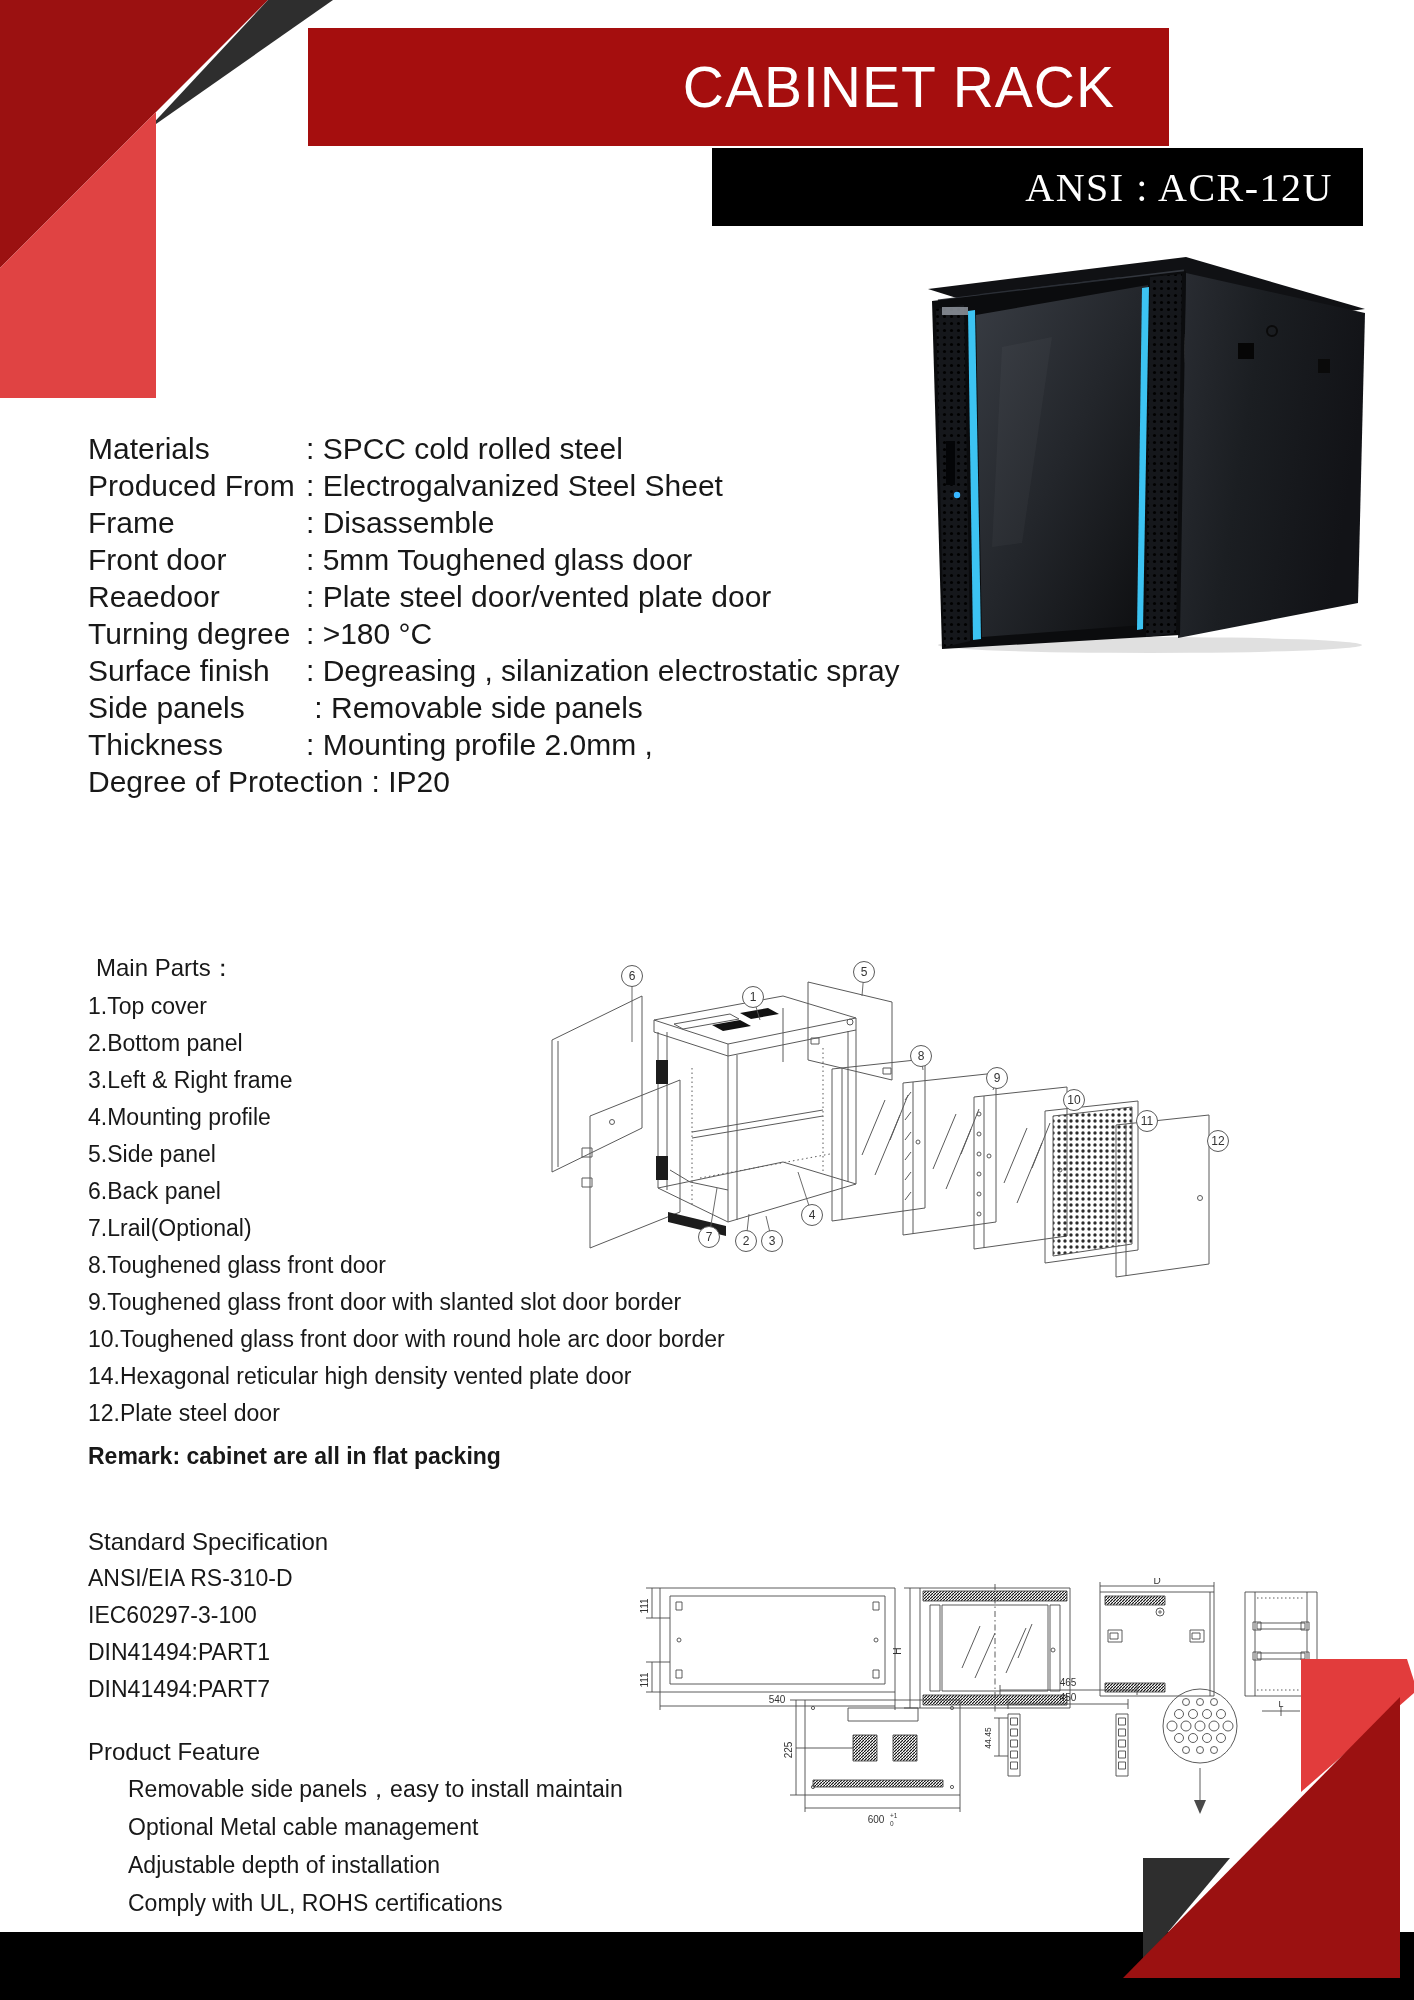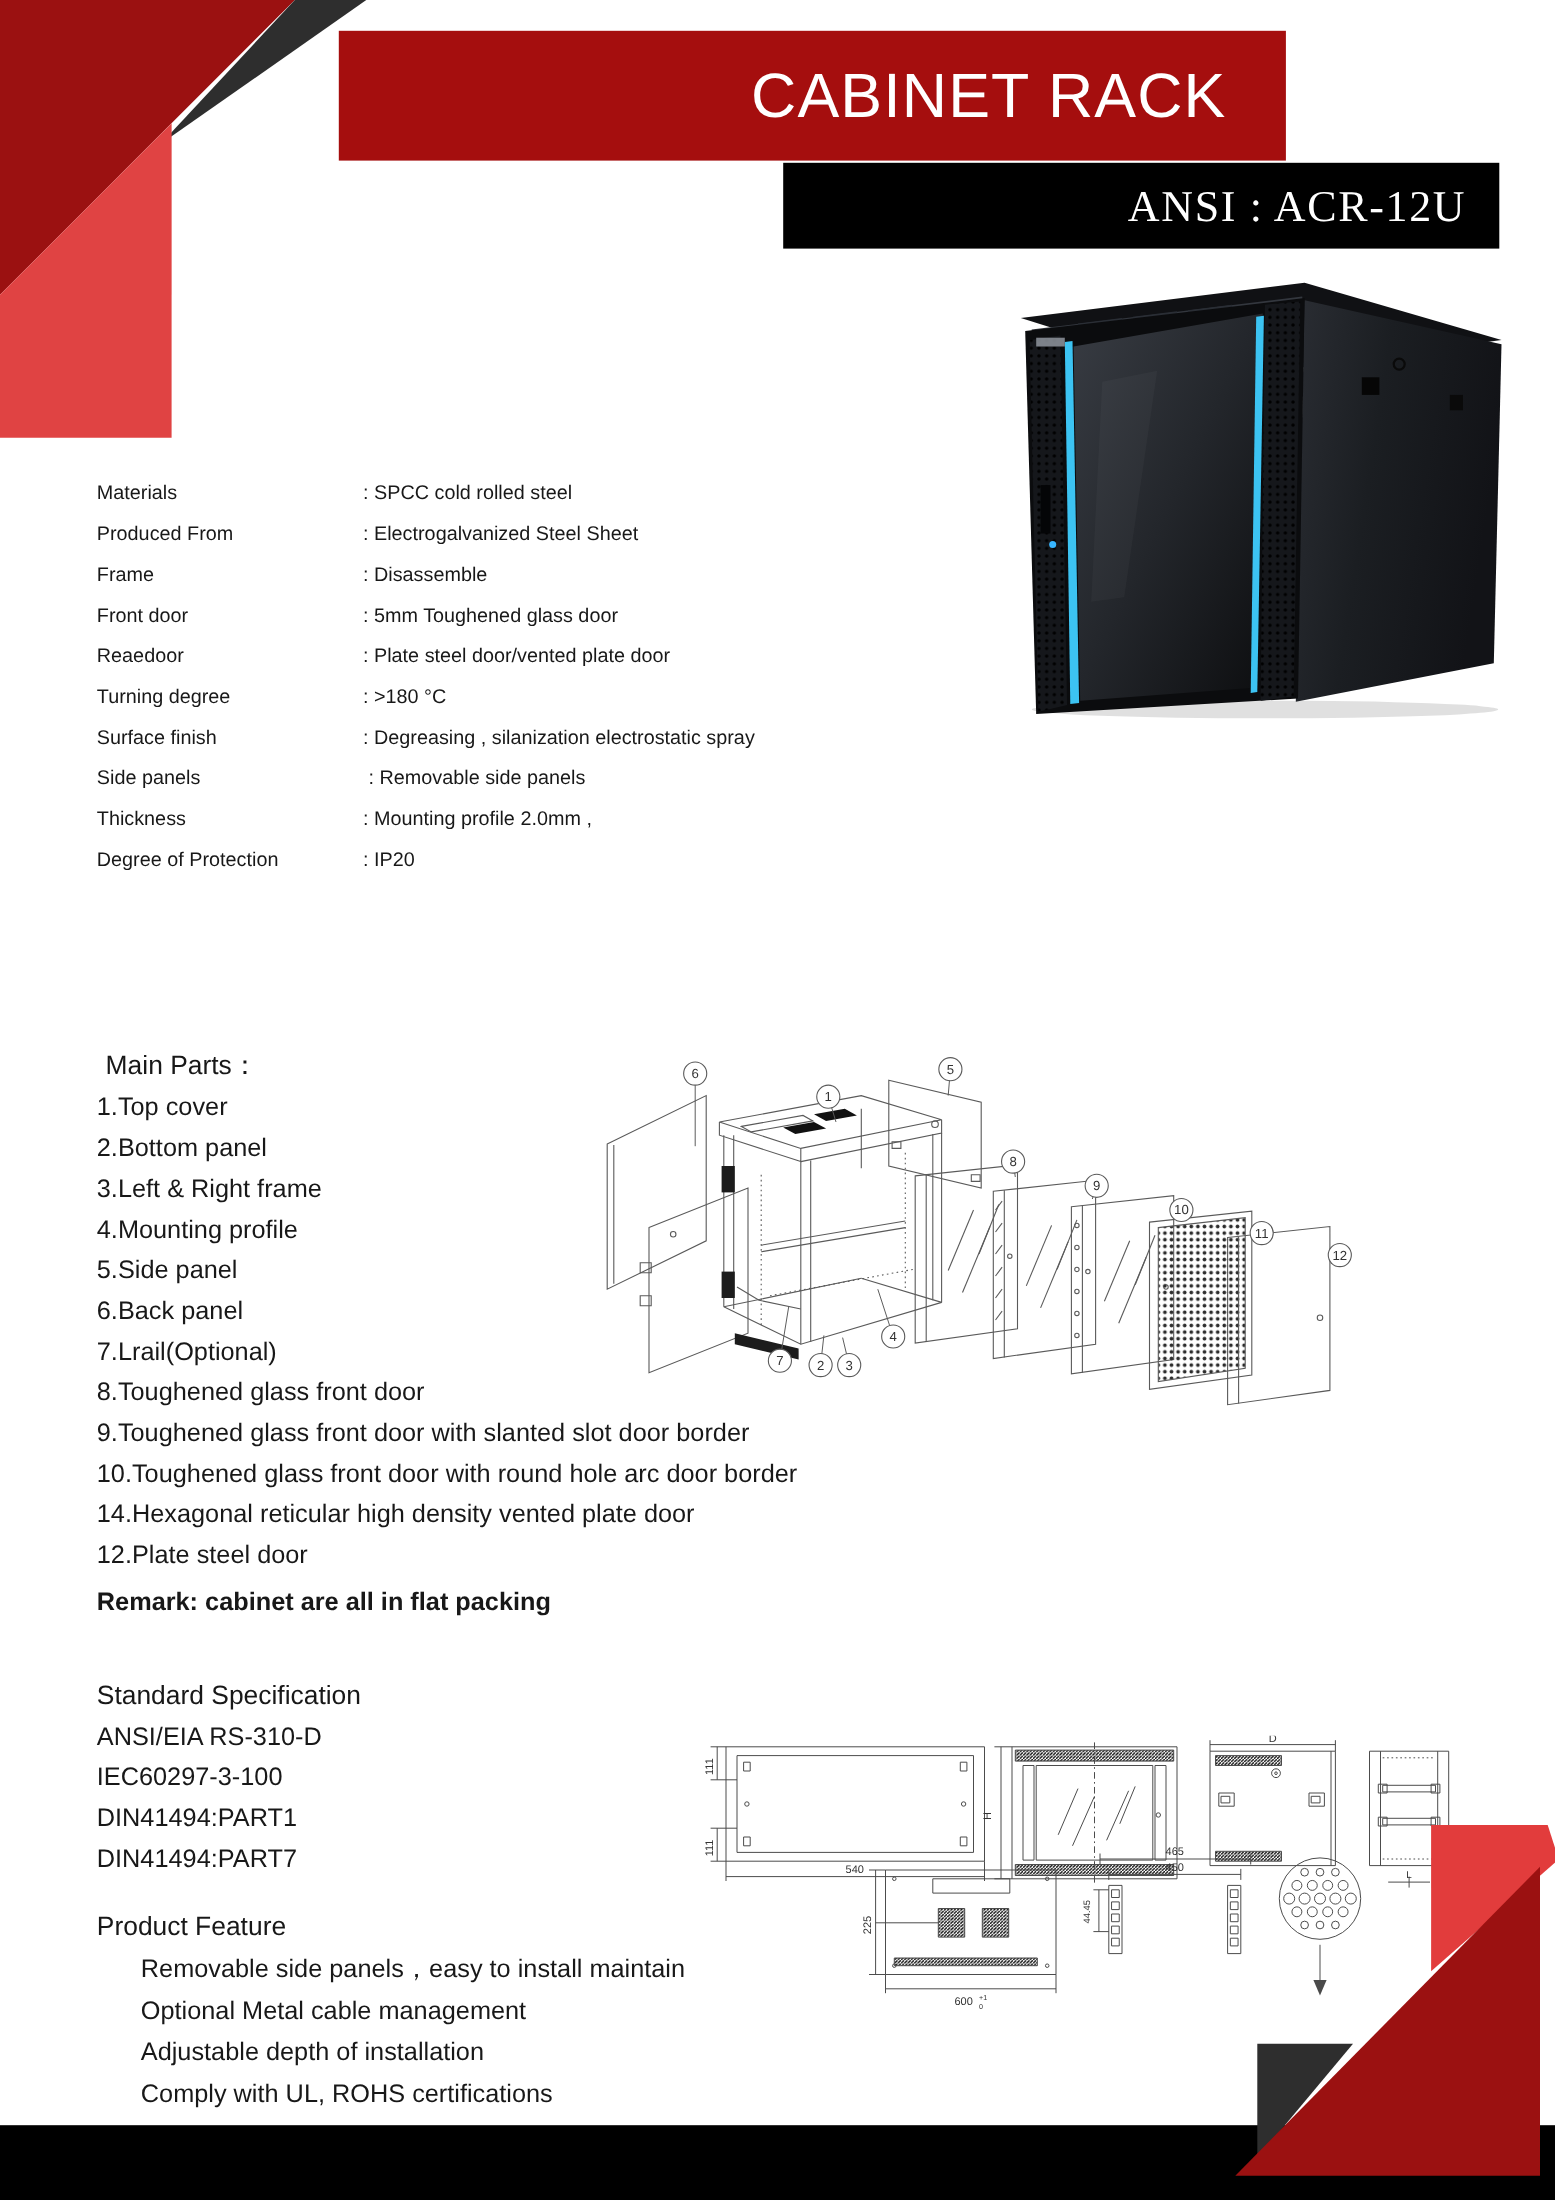--- a/index.html
+++ b/index.html
@@ -21,23 +21,23 @@
     left:712px; top:148px; width:651px; height:78px;
     background:#000000; color:#ffffff;
     display:flex; align-items:center; justify-content:flex-end;
     padding-right:30px; box-sizing:border-box;
     font-family:"Liberation Serif","DejaVu Serif",serif;
     font-size:40px; letter-spacing:1.5px; white-space:nowrap;
   }
   
   .h1{font-size:27px; font-weight:bold; margin:0 0 10px 0;}
   .h2{font-size:24px; font-weight:normal; margin:0 0 4px 0;}
-  .pd-row{display:flex; font-size:18px; line-height:37px;align-items:flex-end;}
+  .pd-row{display:flex; font-size:30px; line-height:37px;align-items:flex-end;}
   .pd-label{min-width:218px; white-space:pre;}
-  .pd-value{white-space:pre;margin-left:24px;}
+  .pd-value{white-space:pre;}
   .list-line{font-size:23px; line-height:37px; white-space:pre;}
   .remark{font-size:23px; font-weight:bold; line-height:37px; margin-top:6px;}
   .feature-list{padding-left:40px;}
   .footer-bar{left:0; top:1932px; width:1414px; height:68px; background:#000;}
   svg{display:block;}
   .dg line, .dg polyline, .dg polygon, .dg path, .dg rect{vector-effect:non-scaling-stroke;}
 </style>
 </head>
 <body>
 

